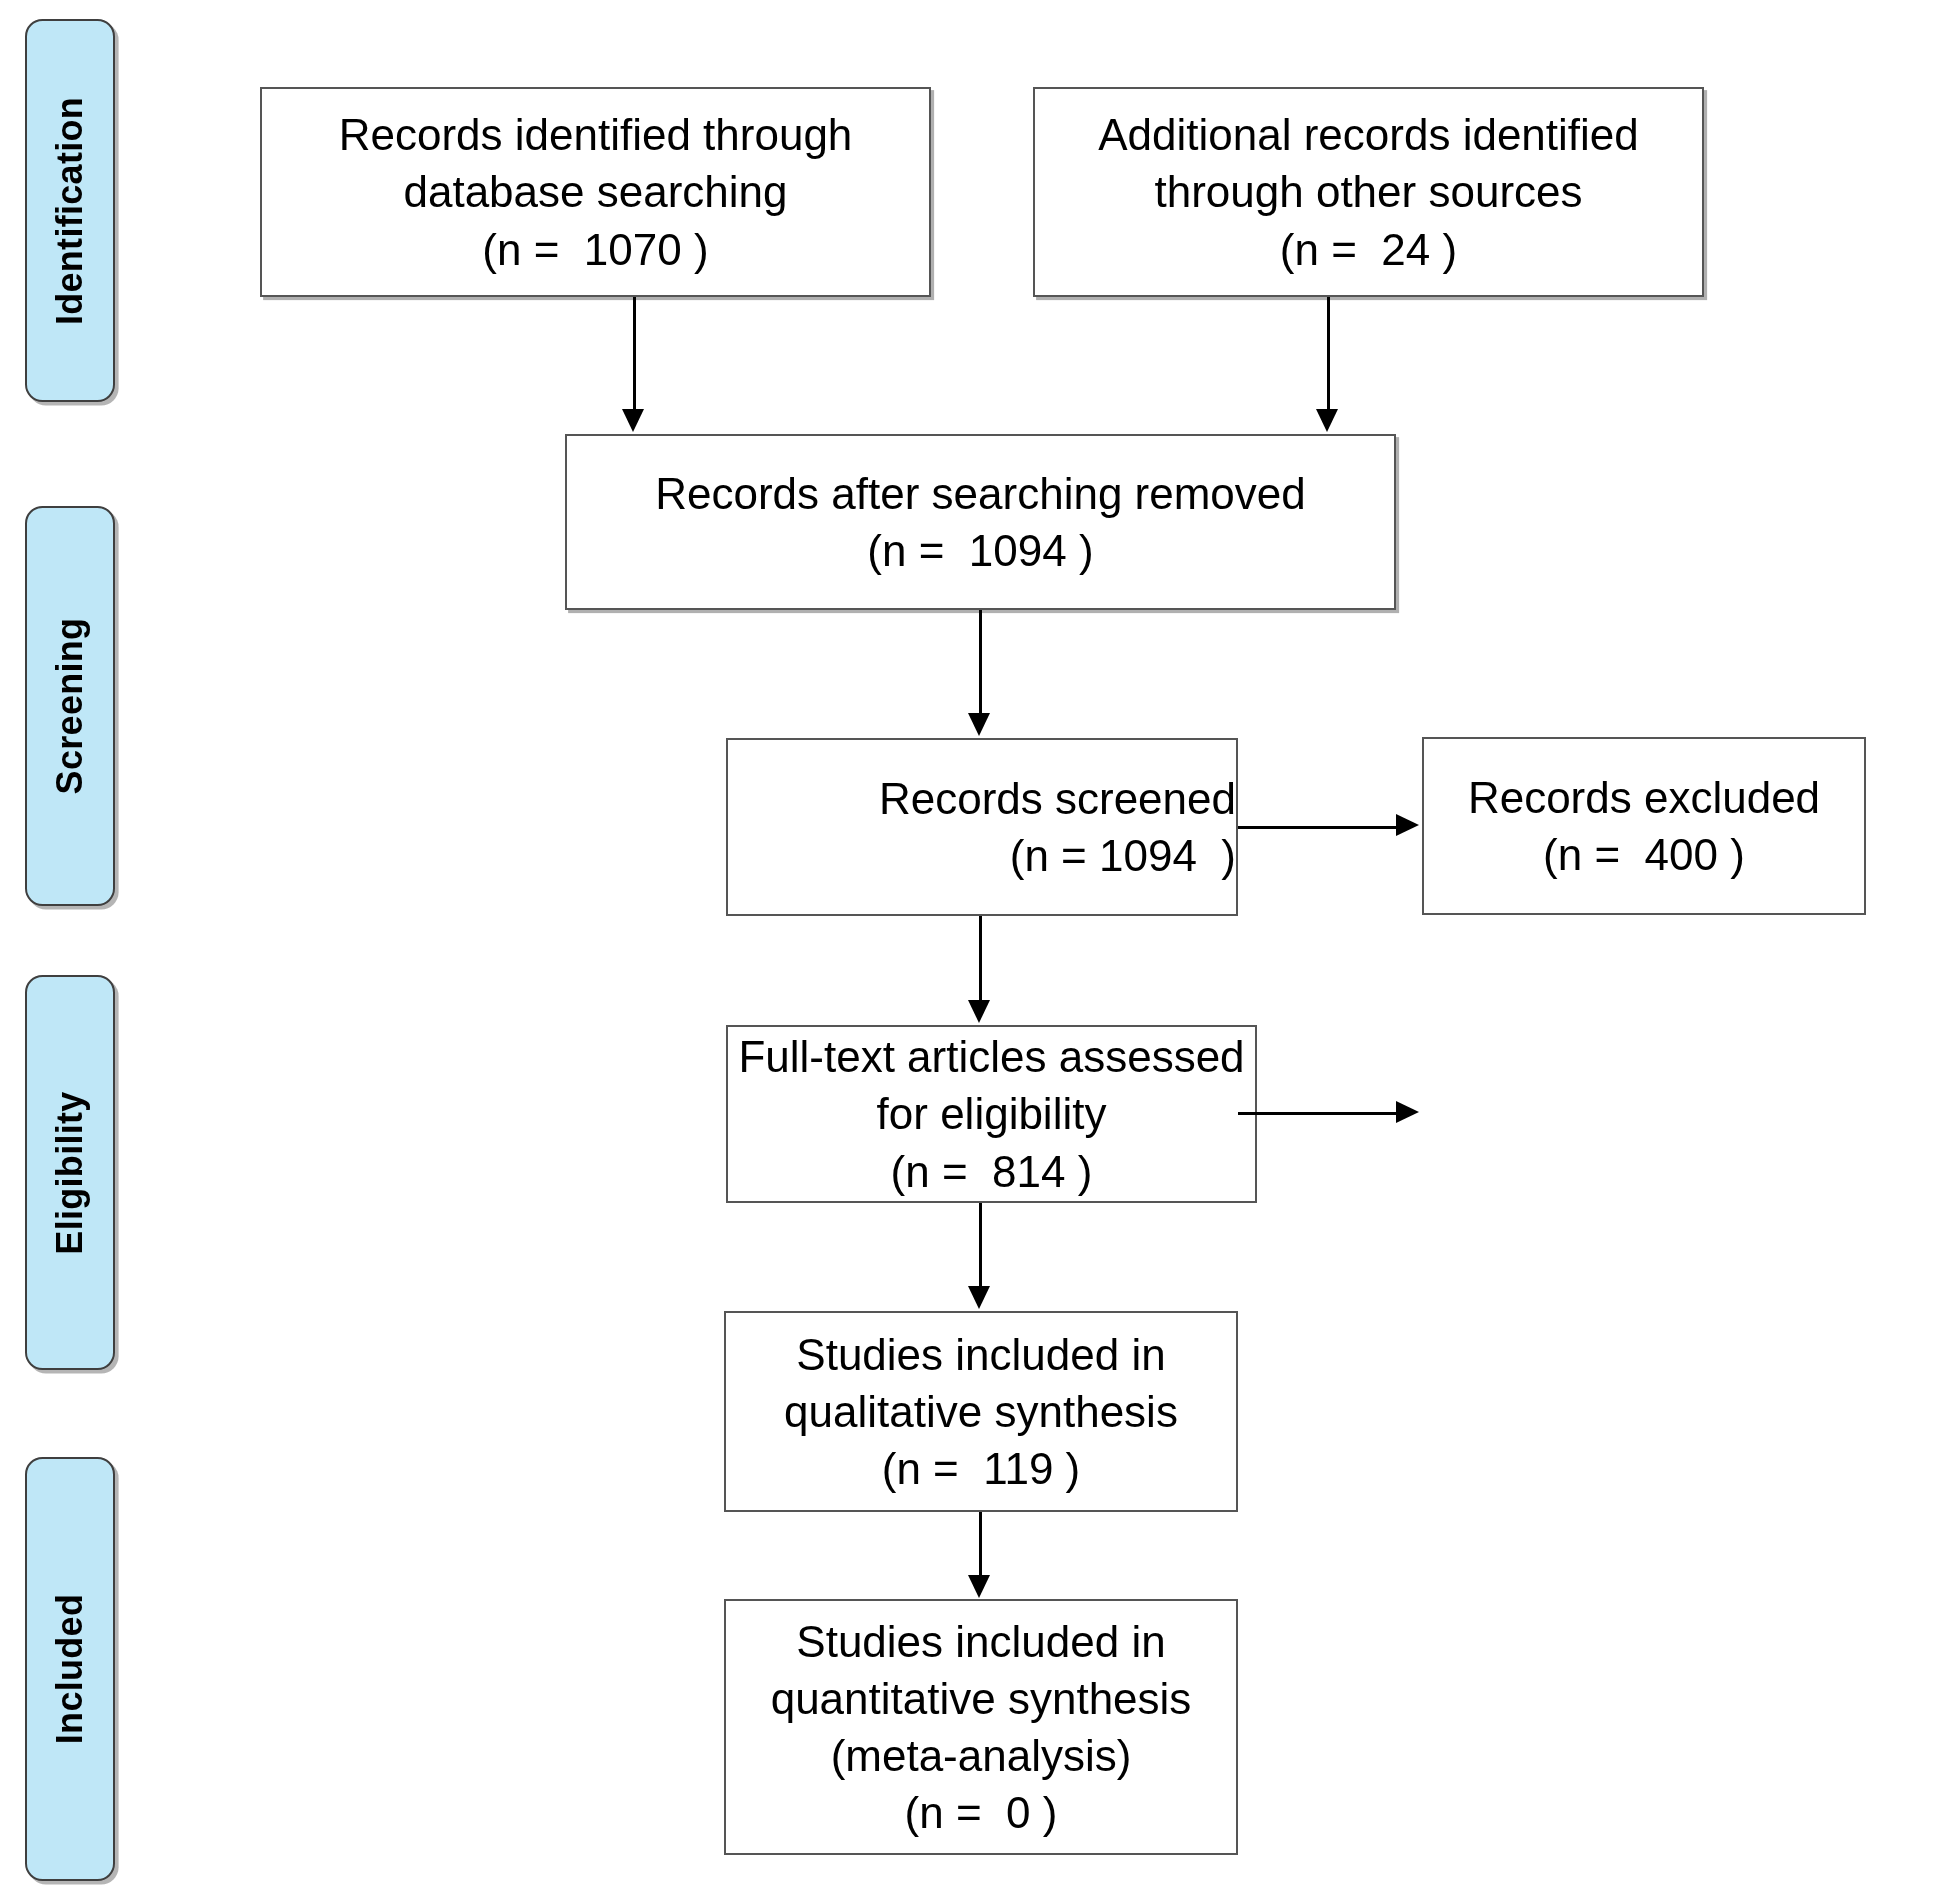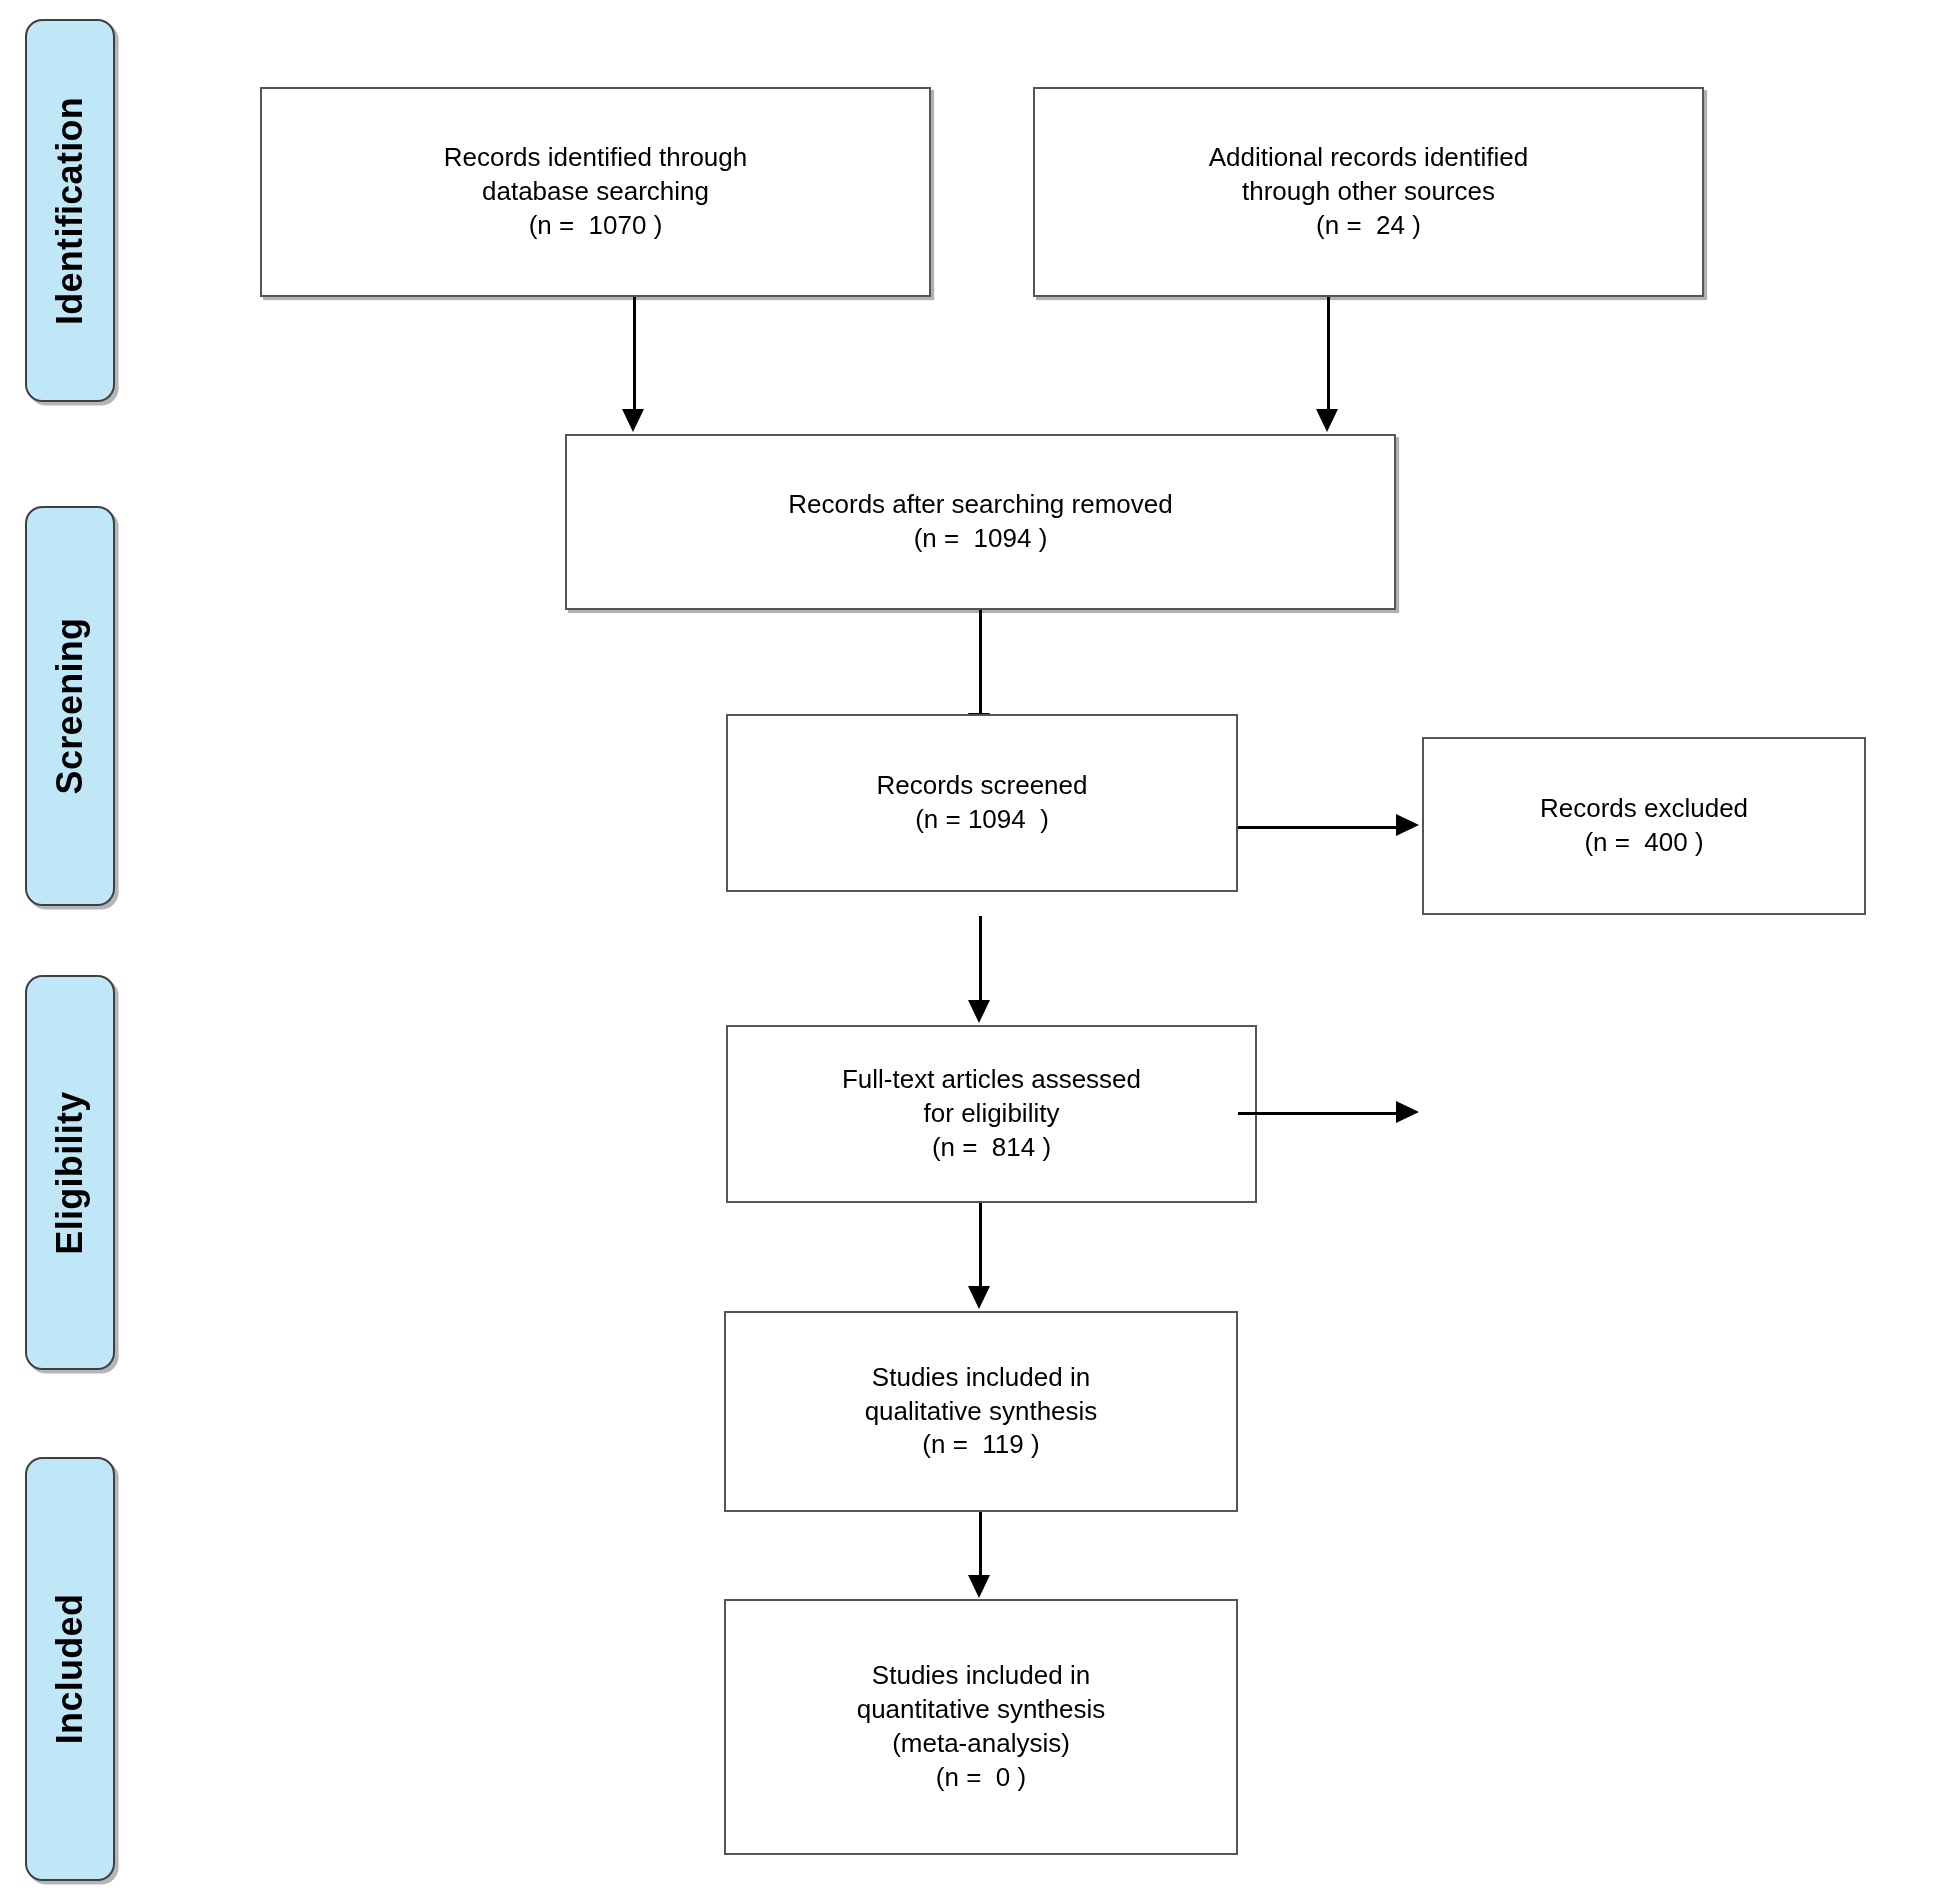--- a/index.html
+++ b/index.html
@@ -48,21 +48,21 @@
     flex-direction: column;
     align-items: center;
     justify-content: center;
     text-align: center;
   }
   .flow-box.shadowed {
     box-shadow: 3.1px 3.1px 0 0 rgba(150,150,150,0.75);
   }
   .flow-box .line {
     display: block;
-    font-size: 26px;
+    font-size: 44px;
     line-height: 1.30;
     color: #000000;
     white-space: pre;
   }
 
   
   .conn {
     position: absolute;
   }
   .conn-v {
@@ -130,21 +130,21 @@
   <div class="arrow-down" style="left:1316px; top:409px;"></div>
 
   <div class="flow-box shadowed" style="left:565px; top:434px; width:831px; height:176px;">
     <span class="line">Records after searching removed</span>
     <span class="line">(n =  1094 )</span>
   </div>
 
   <div class="conn conn-v" style="left:979px; top:610px; height:106px;"></div>
   <div class="arrow-down" style="left:968px; top:713px;"></div>
 
-  <div class="flow-box" style="left:726px; top:714px; width:512px; height:178px;">
+  <div class="flow-box" style="left:726px; top:738px; width:512px; height:178px;align-items:flex-end;">
     <span class="line">Records screened</span>
     <span class="line">(n = 1094  )</span>
   </div>
 
   <div class="conn conn-h" style="left:1238px; top:826px; width:160px;"></div>
   <div class="arrow-right" style="left:1396px; top:814px;"></div>
 
   <div class="flow-box" style="left:1422px; top:737px; width:444px; height:178px;">
     <span class="line">Records excluded</span>
     <span class="line">(n =  400 )</span>

